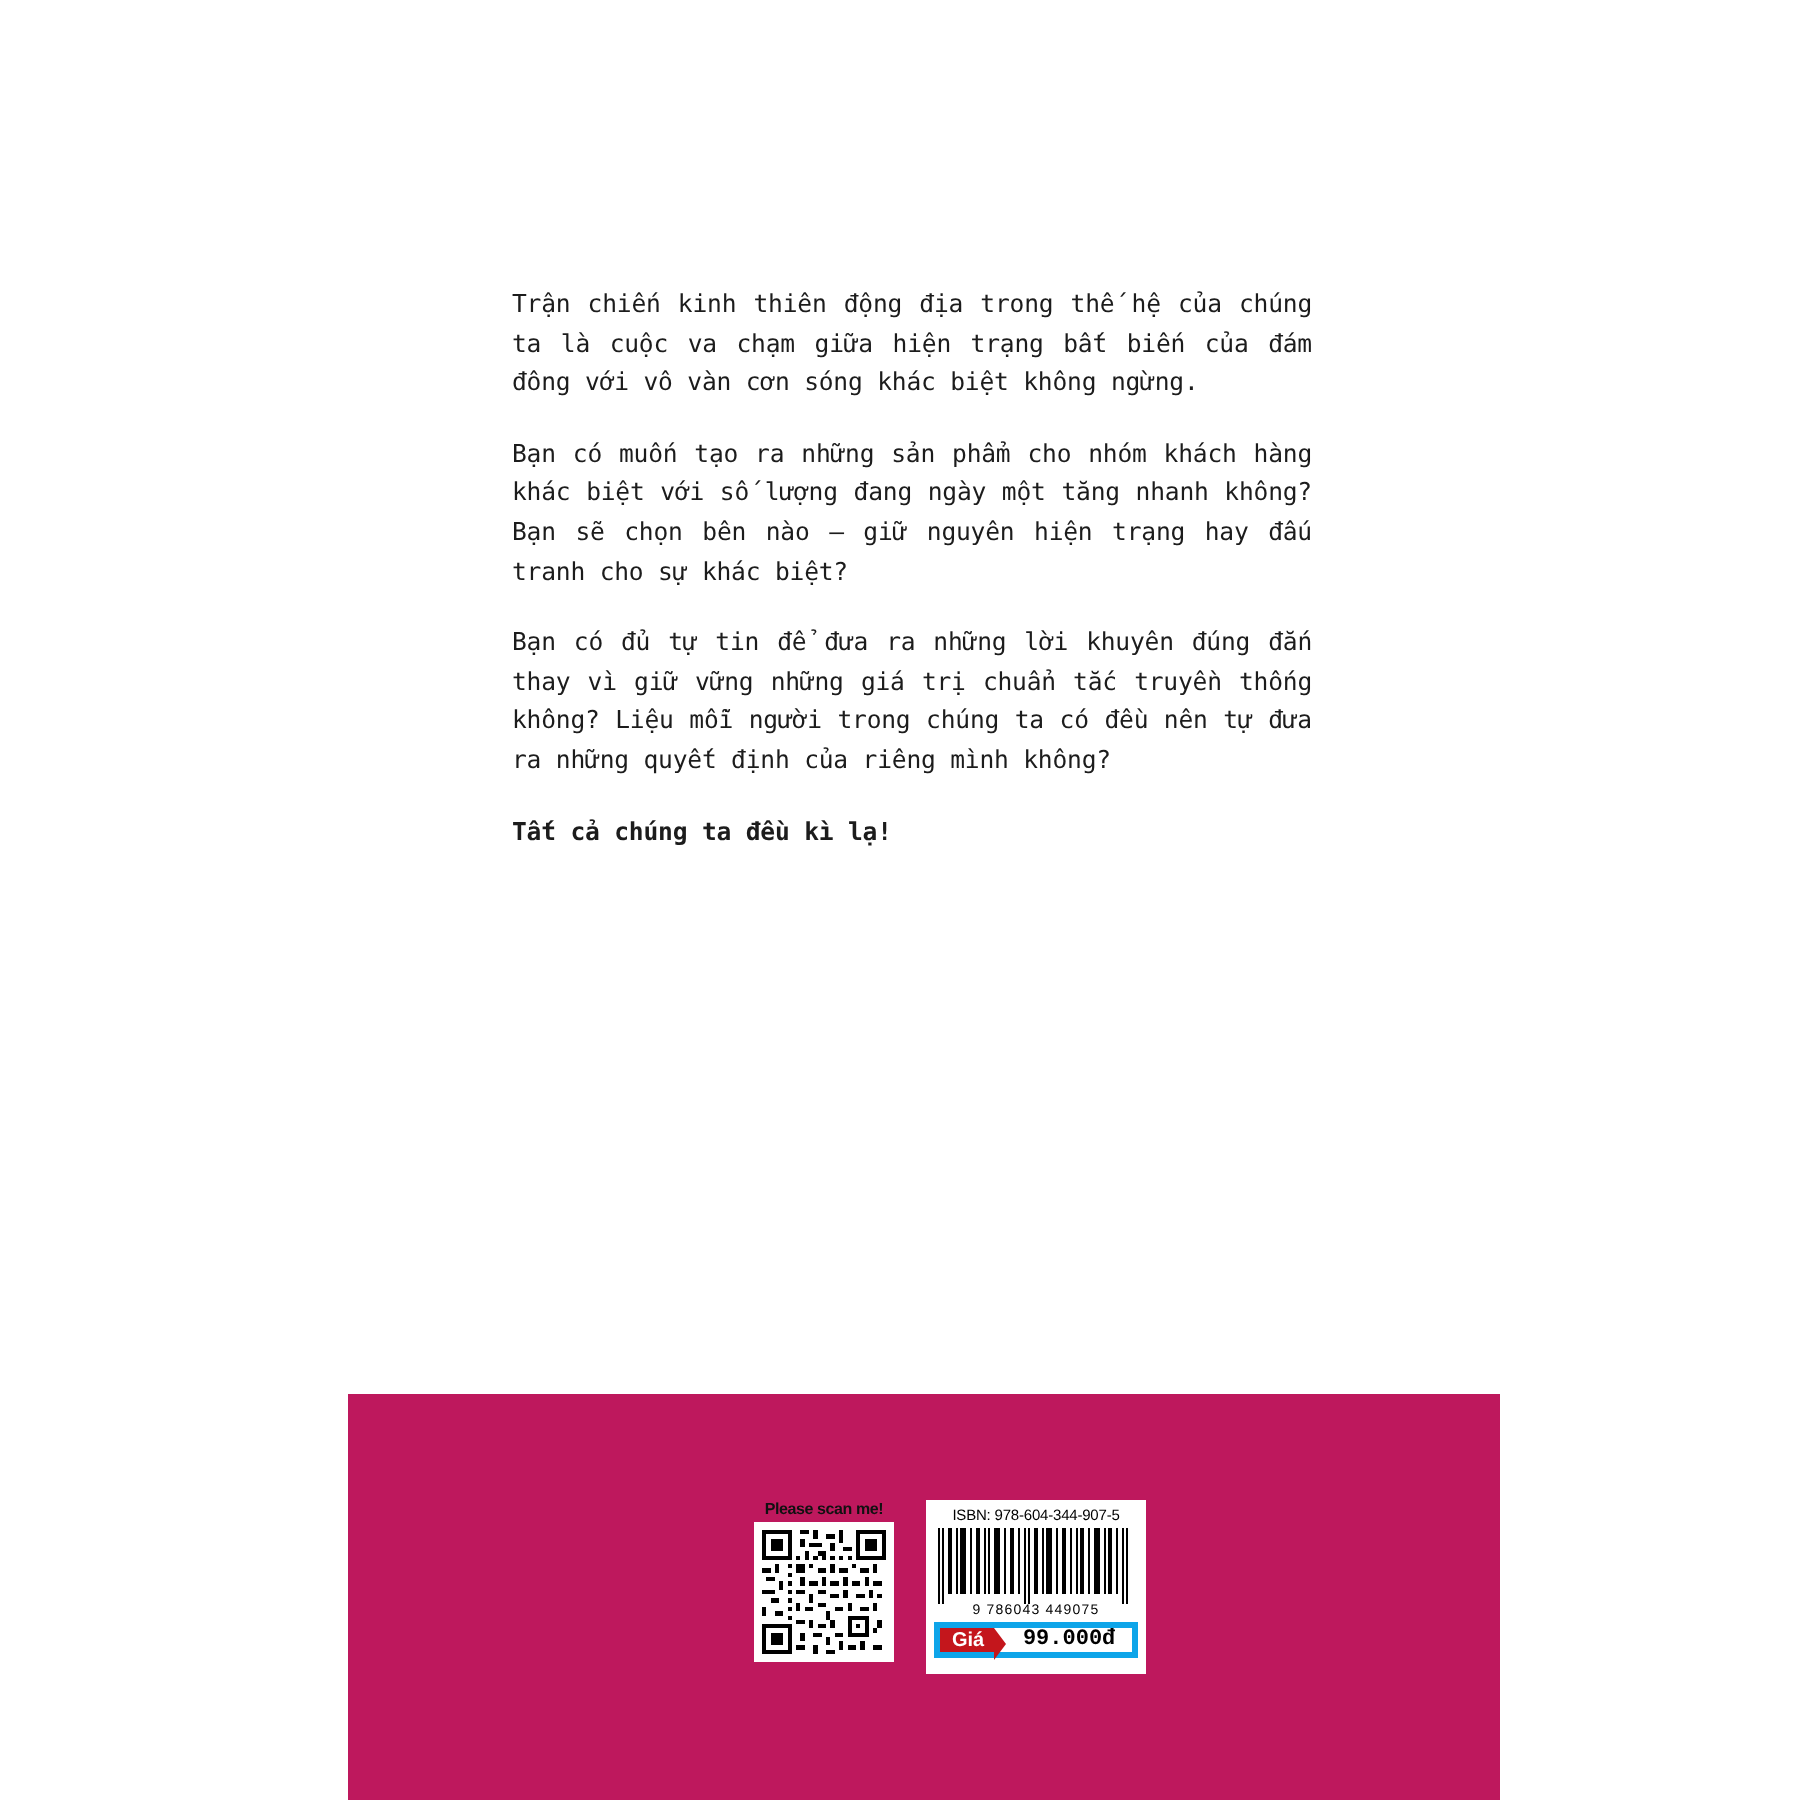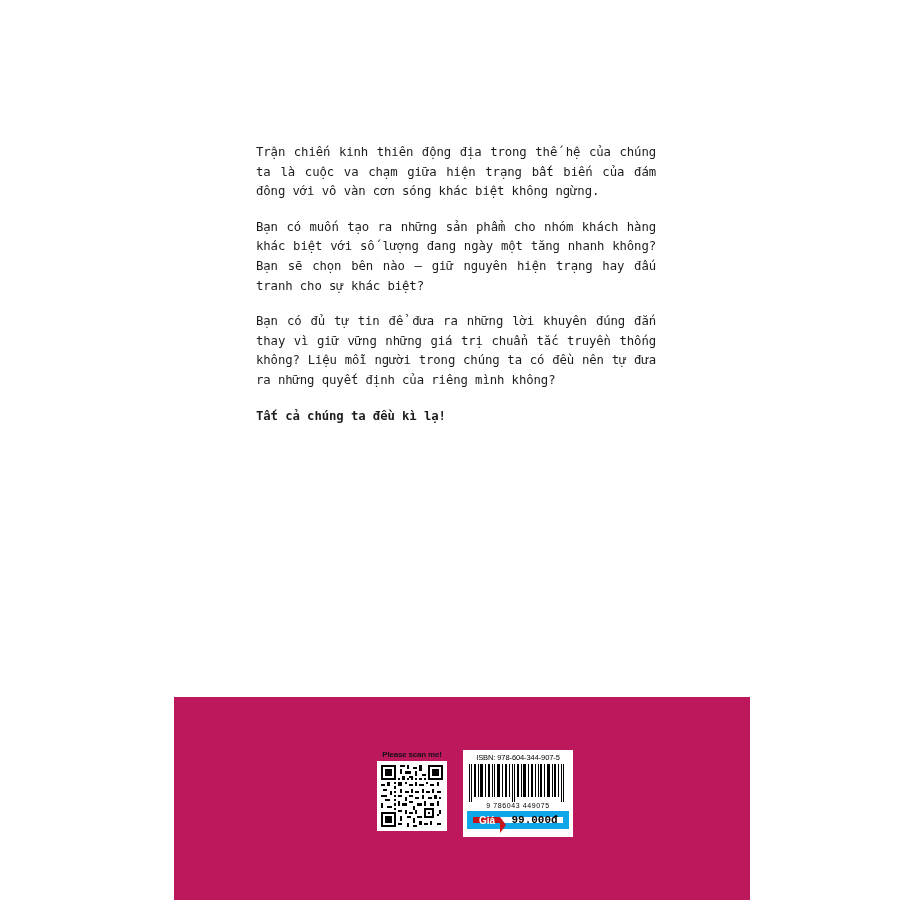--- a/index.html
+++ b/index.html
@@ -125,21 +125,21 @@
     text-align: center;
     margin-top: 0px;
     margin-bottom: 2px;
   }
   .price-row {
     display: flex;
     align-items: stretch;
     height: 18px;
     width: 102px;
     margin: 0 auto;
-    border: 6px solid #0ea5e9;
+    border: 3px solid #0ea5e9;
     box-sizing: border-box;
   }
   .price-label {
     background: #c4161c;
     color: #ffffff;
     font-family: "Liberation Sans", sans-serif;
     font-size: 10px;
     font-weight: bold;
     padding: 0 5px 0 6px;
     display: flex;

